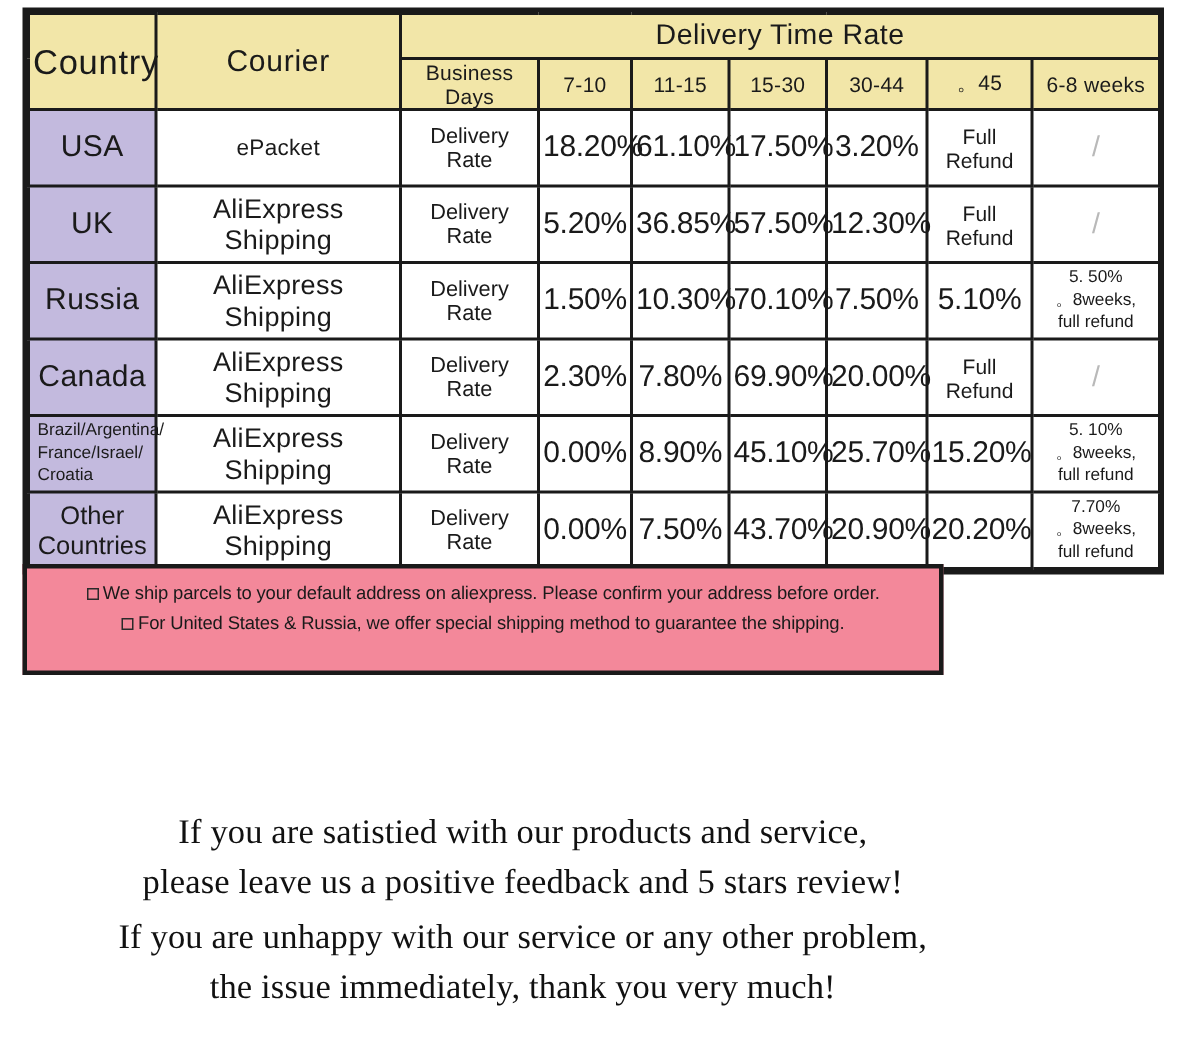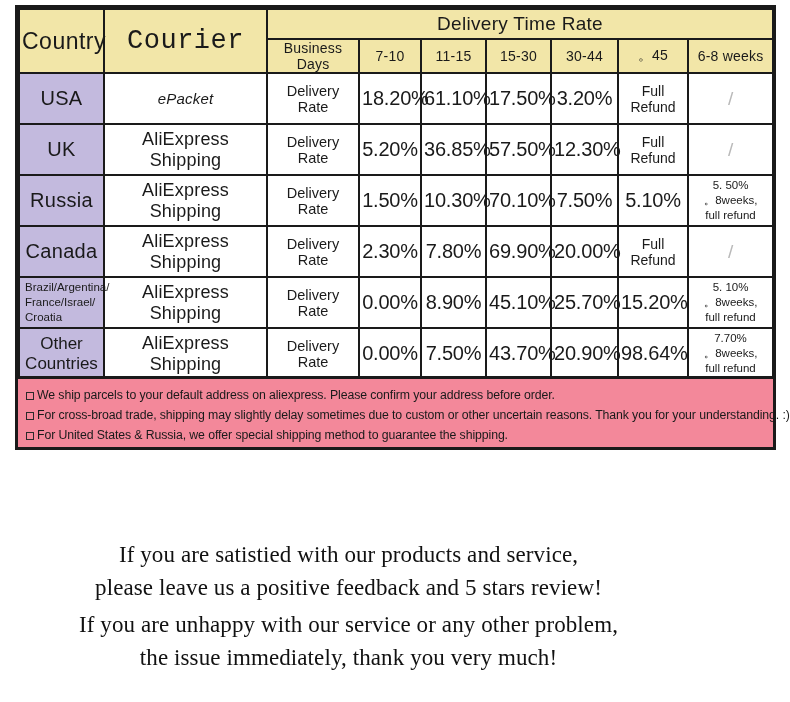--- a/index.html
+++ b/index.html
@@ -35,63 +35,64 @@
     border: 2px solid #1a1a1a;
     padding: 0 2px;
     text-align: center;
     vertical-align: middle;
     color: #1a1a1a;
     font-weight: normal;
   }
 
   .hd-yellow { background: #f2e6a8; }
   .hd-country { font-size: 23px; letter-spacing: .5px; }
-  .hd-courier { font-size: 27px; letter-spacing: .5px; font-family: Liberation Mono, monospace; }
+  .hd-courier { font-size: 20px; letter-spacing: .5px; }
   .hd-dtr     { font-size: 19px; letter-spacing: .3px; }
   .hd-sub     { font-size: 14px; height: 23px; letter-spacing: .2px; }
   .hd-sub-bd  { font-size: 14px; }
 
   .c-country {
     background: #c3bade;
     font-size: 20px;
     letter-spacing: .3px;
   }
   .c-country.small {
     font-size: 11.5px;
     text-align: left;
     padding-left: 5px;
     line-height: 1.32;
     letter-spacing: 0;
   }
   .c-country.tight { font-size: 17px; letter-spacing: 0; }
 
   .c-courier { background: #ffffff; font-size: 18px; letter-spacing: .2px; }
-  .c-courier.epacket { font-size: 15px; font-style: italic; }
+  .c-courier.epacket { font-size: 15px; }
   .c-rate-label { background: #ffffff; font-size: 14.5px; }
   .c-val { background: #ffffff; font-size: 20px; letter-spacing: -.2px; }
   .c-val.sm { font-size: 14px; letter-spacing: 0; }
   .c-val.multi {
     font-size: 11.5px;
     line-height: 1.28;
     letter-spacing: 0;
   }
   .c-val.slash { color: #b9b9b9; font-size: 19px; }
 
   .row-data td { height: 51px; margin-top: 36px; }
 
   
   .notes {
     position: absolute;
     left: 15px;
     top: 376px;
-    width: 761px;
+    width: 614px;
     height: 74px;
     background: #f3889a;
     border: 3px solid #1a1a1a;
     padding: 7px 8px 0 8px;
+    text-align: center;
   }
   .note-line {
     font-size: 12.3px;
     color: #1a1a1a;
     line-height: 1.62;
     white-space: nowrap;
     letter-spacing: -.1px;
   }
   .note-box {
     display: inline-block;
@@ -221,35 +222,32 @@
         </tr>
 
         <tr class="row-data">
           <td class="c-country tight">Other Countries</td>
           <td class="c-courier">AliExpress Shipping</td>
           <td class="c-rate-label">Delivery Rate</td>
           <td class="c-val">0.00%</td>
           <td class="c-val">7.50%</td>
           <td class="c-val">43.70%</td>
           <td class="c-val">20.90%</td>
-          <td class="c-val">98.64%</td>
+          <td class="c-val">20.20%</td>
           <td class="c-val multi">7.70%<br>。8weeks,<br>full refund</td>
         </tr>
       </tbody>
     </table>
   </div>
 
   <div class="notes">
     <div class="note-line">
       <span class="note-box"></span><span>We ship parcels to your default address on aliexpress. Please confirm your address before order.</span>
     </div>
     <div class="note-line">
-      <span class="note-box"></span><span>For cross-broad trade, shipping may slightly delay sometimes due to custom or other uncertain reasons. Thank you for your understanding. :)</span>
-    </div>
-    <div class="note-line">
       <span class="note-box"></span><span>For United States &amp; Russia, we offer special shipping method to guarantee the shipping.</span>
     </div>
   </div>
 
   <div class="fb-wrap">
     
     
     
   </div>
 

